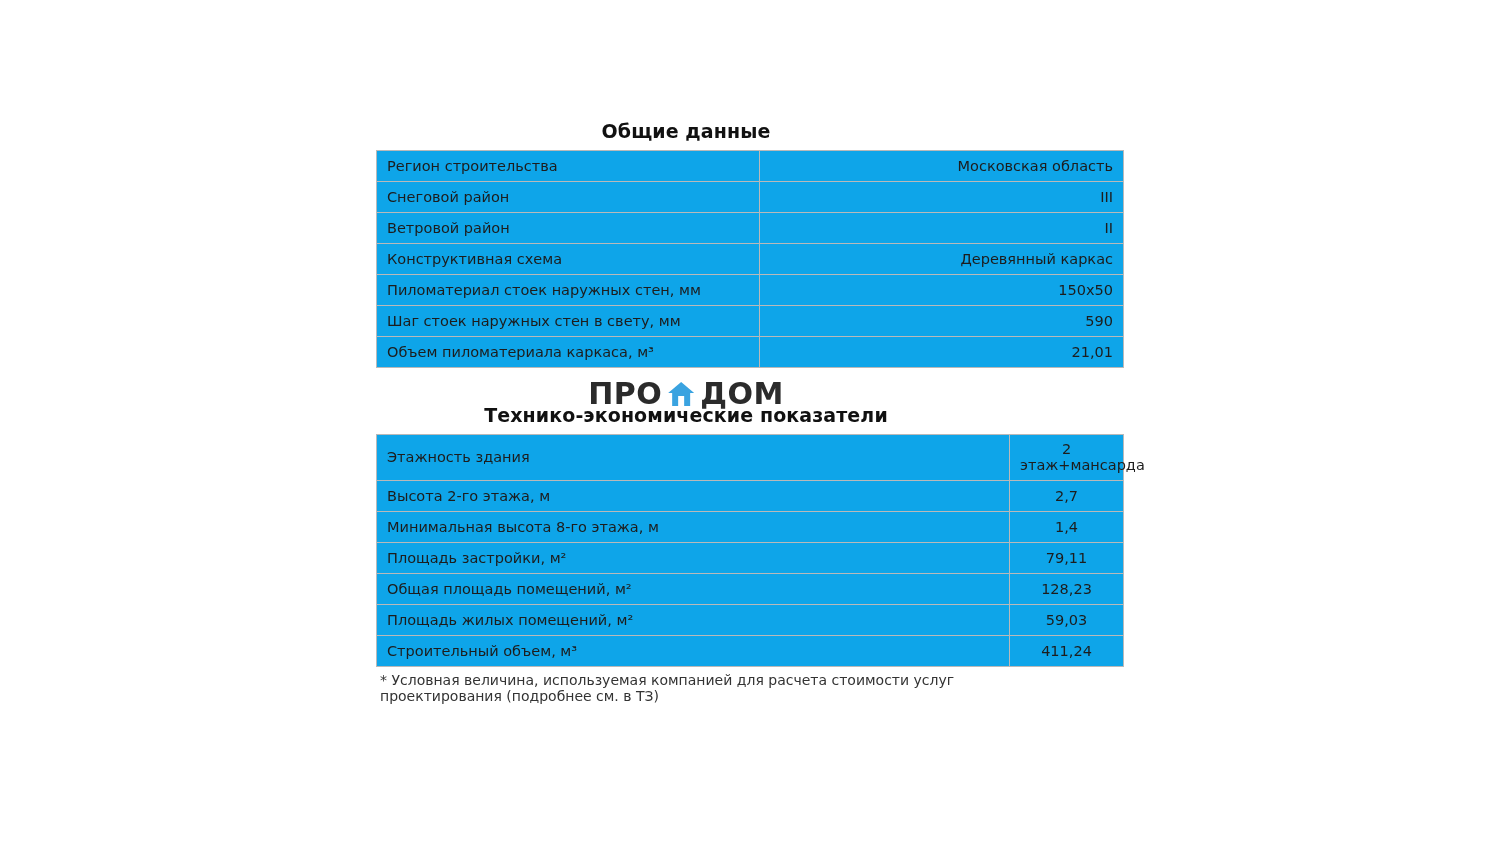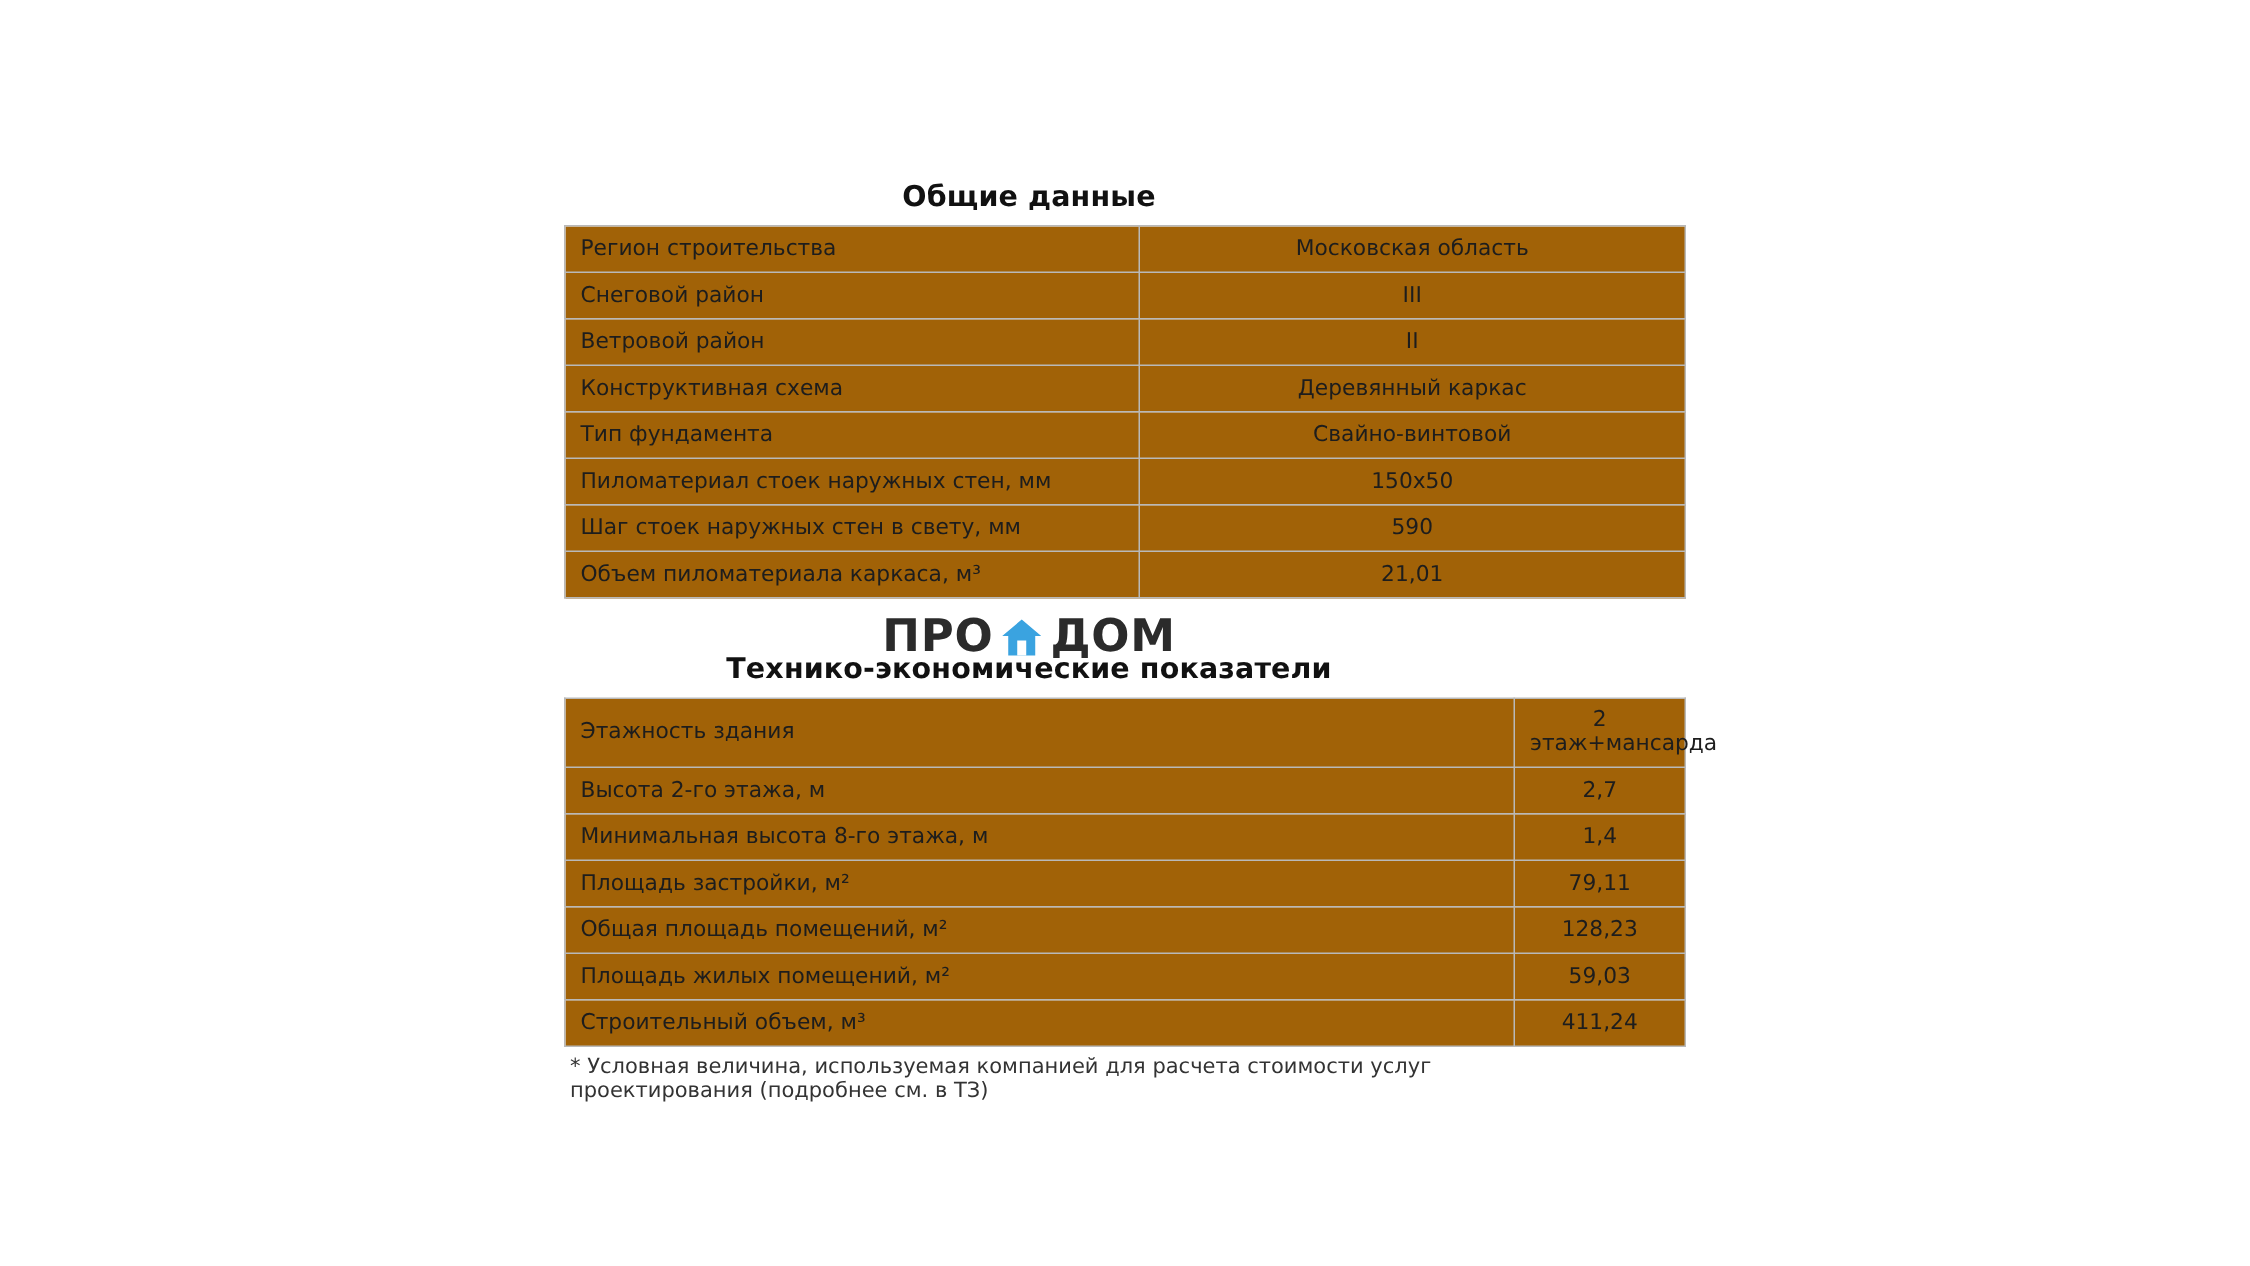--- a/index.html
+++ b/index.html
@@ -34,25 +34,25 @@
     width: 748px;
     table-layout: fixed;
   }
   table.data td {
     border: 1px solid #b9b9b9;
     font-size: 14.5px;
     color: #1d1d1d;
     padding: 6px 10px 7px 10px;
     height: 17px;
     vertical-align: middle;
-    background: #a16207;
+    background: #0ea5e9;
   }
   
   table.general td.label { width: 362px; text-align: left; }
-  table.general td.value { text-align: center; }
+  table.general td.value { text-align: right; }
 
   
   table.tep td.label { width: 612px; text-align: left; }
   table.tep td.value { text-align: center; }
 
   .logo-wrap {
     position: relative;
     height: 30px;
     margin-top: 10px;
     text-align: right;
@@ -106,24 +106,20 @@
         <td class="label">Снеговой район</td>
         <td class="value">III</td>
       </tr>
       <tr>
         <td class="label">Ветровой район</td>
         <td class="value">II</td>
       </tr>
       <tr>
         <td class="label">Конструктивная схема</td>
         <td class="value">Деревянный каркас</td>
-      </tr>
-      <tr>
-        <td class="label">Тип фундамента</td>
-        <td class="value">Свайно-винтовой</td>
       </tr>
       <tr>
         <td class="label">Пиломатериал стоек наружных стен, мм</td>
         <td class="value">150х50</td>
       </tr>
       <tr>
         <td class="label">Шаг стоек наружных стен в свету, мм</td>
         <td class="value">590</td>
       </tr>
       <tr>

